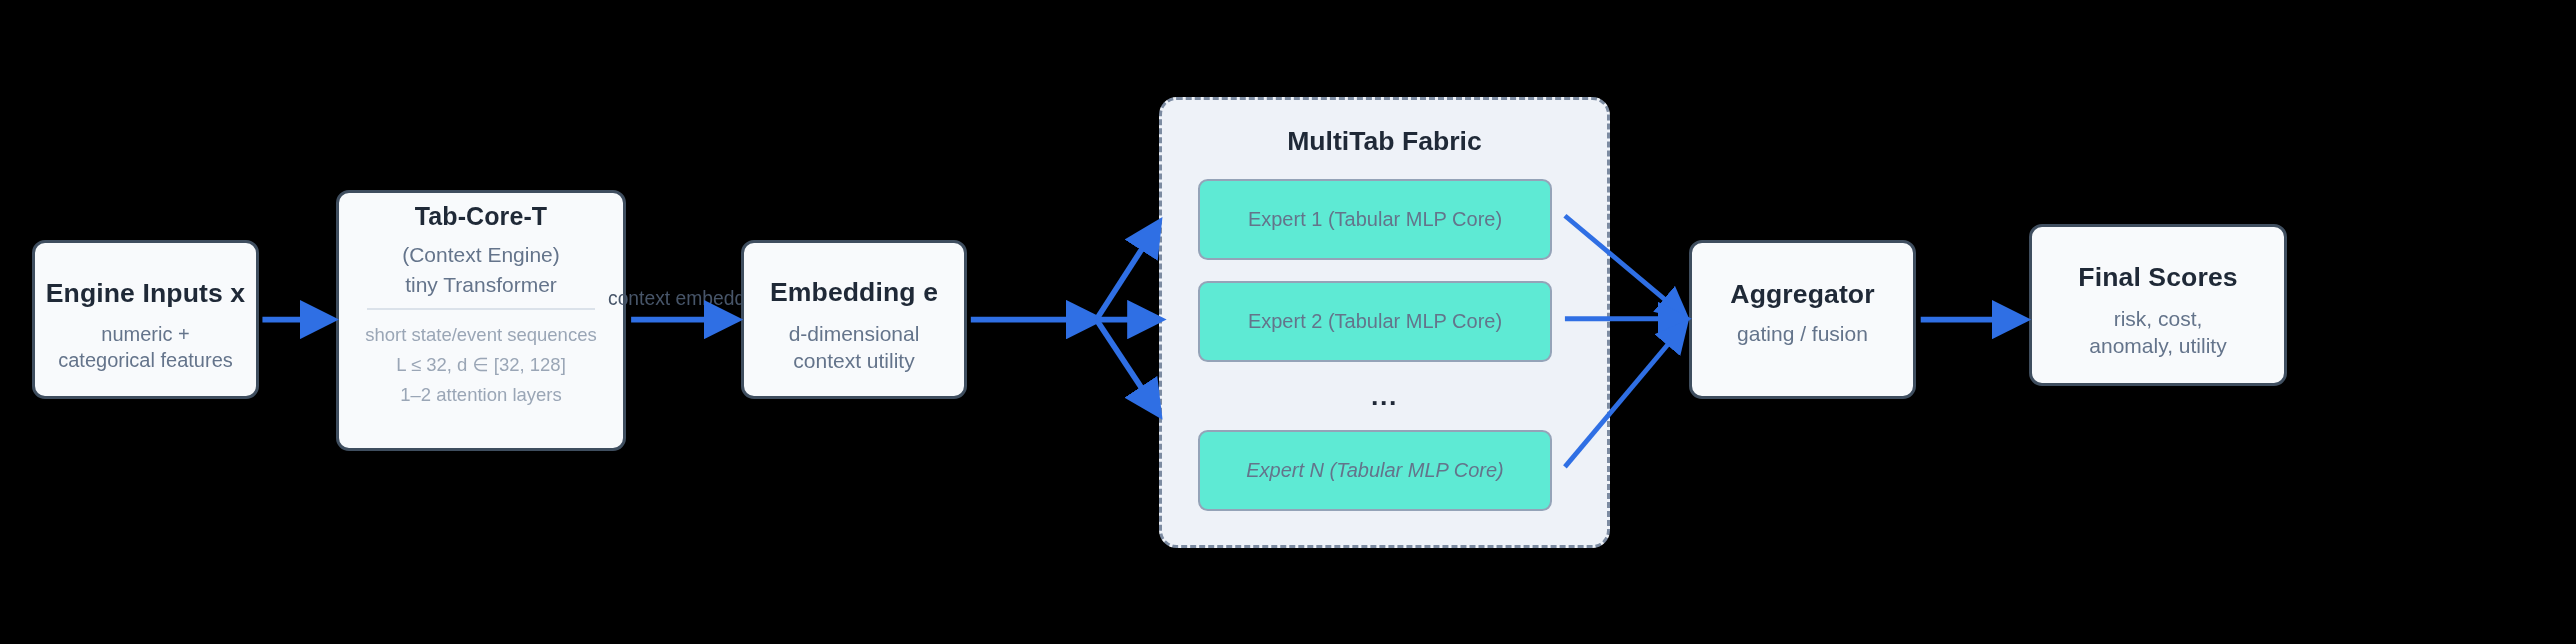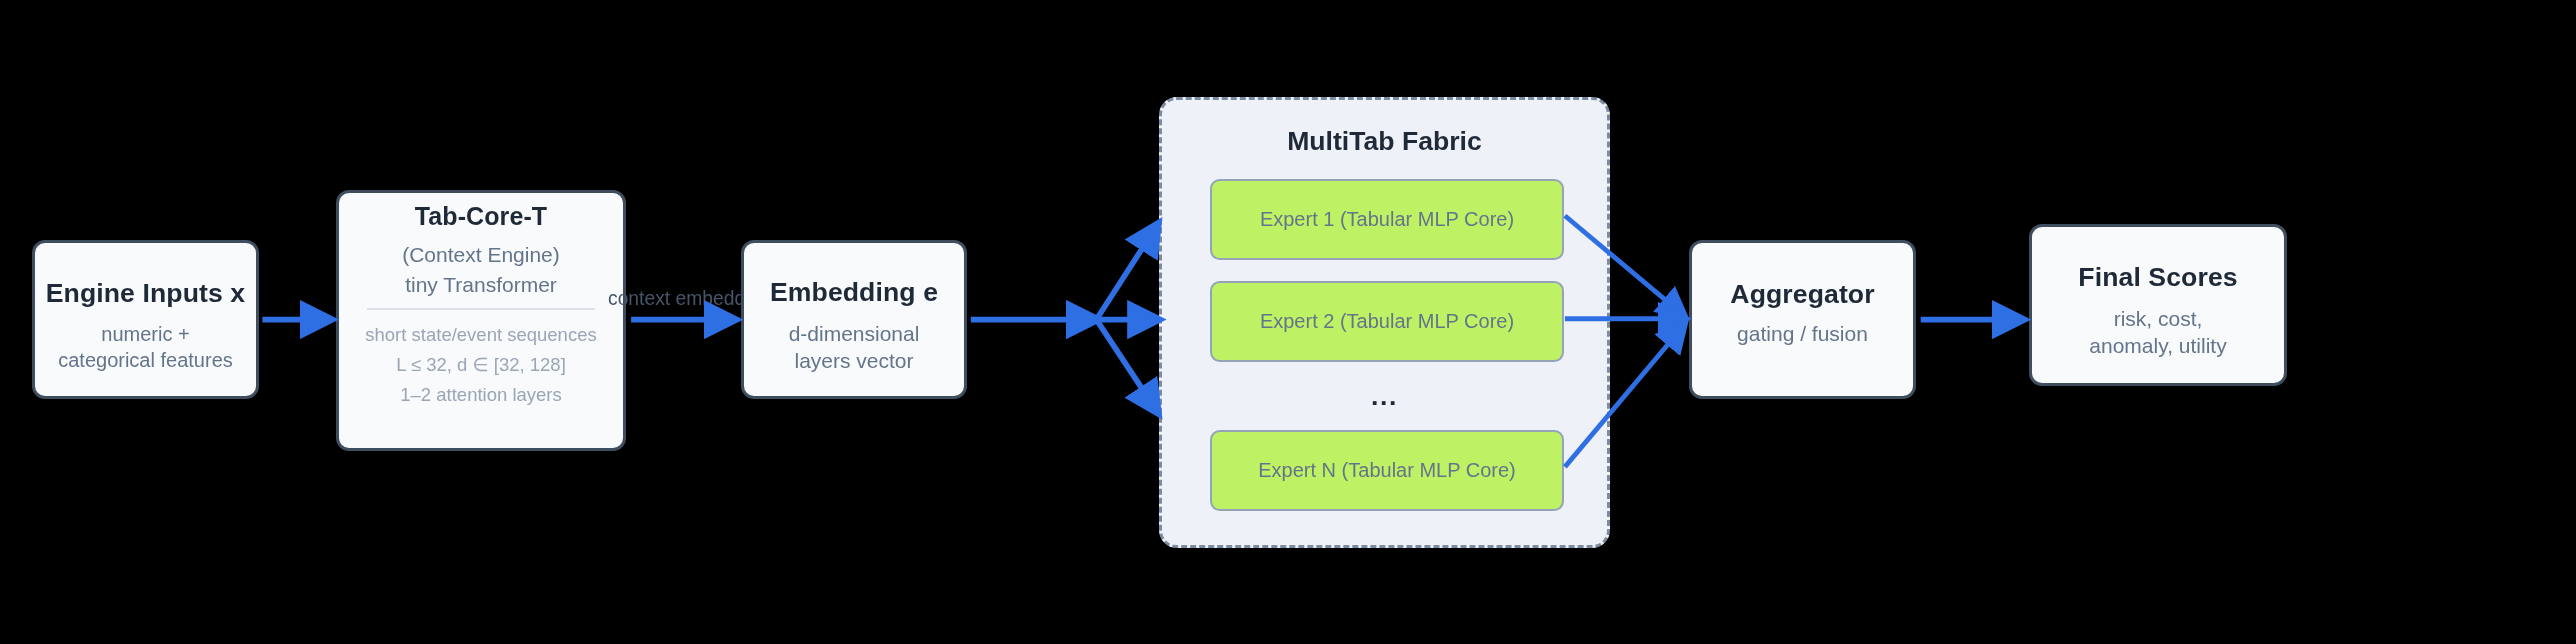--- a/index.html
+++ b/index.html
@@ -103,35 +103,35 @@
   #fabric-title {
     position: absolute;
     left: 0; right: 0; top: 26px;
     text-align: center;
     font-size: 26.6px;
     font-weight: bold;
     color: #1f2937;
   }
   .expert {
     position: absolute;
-    left: 48px; width: 354px; height: 81px;
+    left: 36px; width: 354px; height: 81px;
     box-sizing: border-box;
-    background: #bef264;
+    background: #5eead4;
     border: 2.4px solid #94a3b8;
     border-radius: 9.7px;
     display: flex;
     align-items: center;
     justify-content: center;
     font-size: 20px;
     color: #64748b;
     white-space: nowrap;
   }
   #expert-1 { top: 79px; }
   #expert-2 { top: 181px; }
-  #expert-n { top: 330px; }
+  #expert-n { top: 330px; font-style: italic; }
   #fabric-ellipsis {
     position: absolute;
     left: 0; right: 0; top: 281px;
     text-align: center;
     font-size: 26.6px;
     font-weight: bold;
     color: #1f2937;
     letter-spacing: 1.6px;
   }
   #fabric-caption {
@@ -183,21 +183,21 @@
     <div class="node-sub-dim">short state/event sequences</div>
     <div class="node-sub-dim">L ≤ 32, d ∈ [32, 128]</div>
     <div class="node-sub-dim">1–2 attention layers</div>
   </div>
 
   <div id="edge-label-context">context embedding</div>
 
   <div class="node" id="node-embedding">
     <div class="node-title">Embedding e</div>
     <div class="node-sub">d-dimensional</div>
-    <div class="node-sub">layers vector</div>
+    <div class="node-sub">context utility</div>
   </div>
 
   <div id="fabric">
     <div id="fabric-title">MultiTab Fabric</div>
     <div class="expert" id="expert-1">Expert 1 (Tabular MLP Core)</div>
     <div class="expert" id="expert-2">Expert 2 (Tabular MLP Core)</div>
     <div id="fabric-ellipsis">...</div>
     <div class="expert" id="expert-n">Expert N (Tabular MLP Core)</div>
   </div>
 

